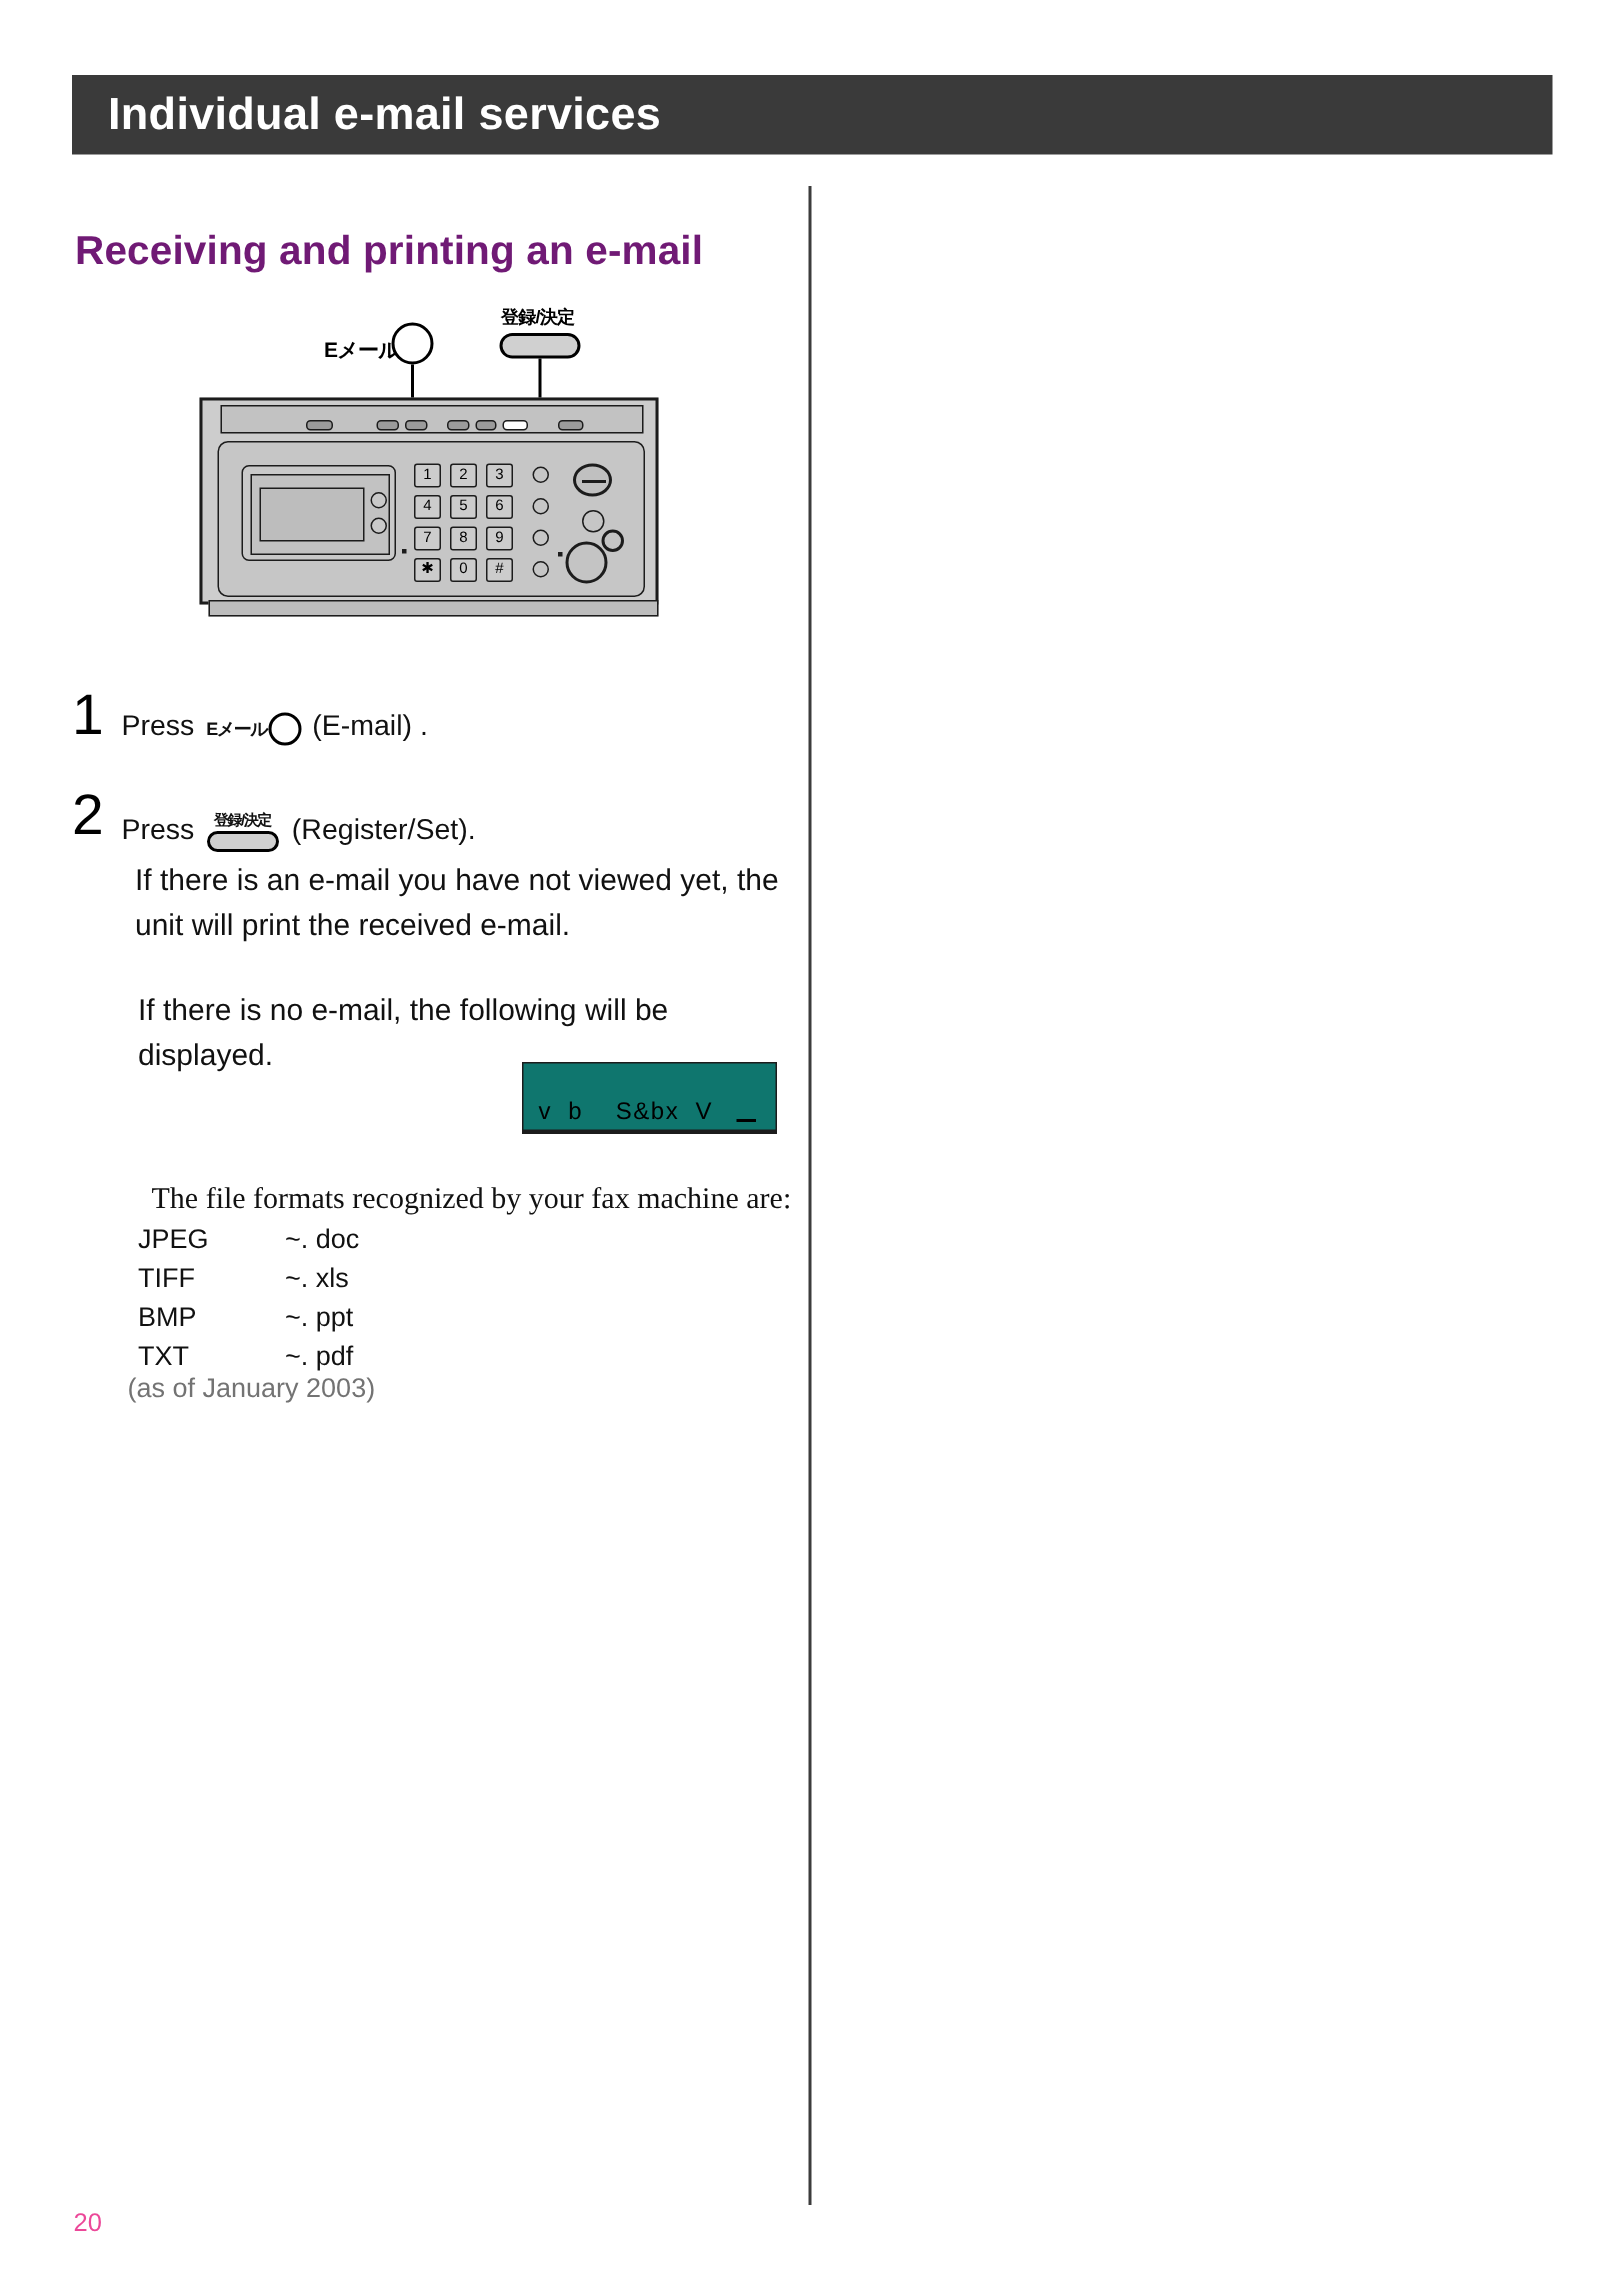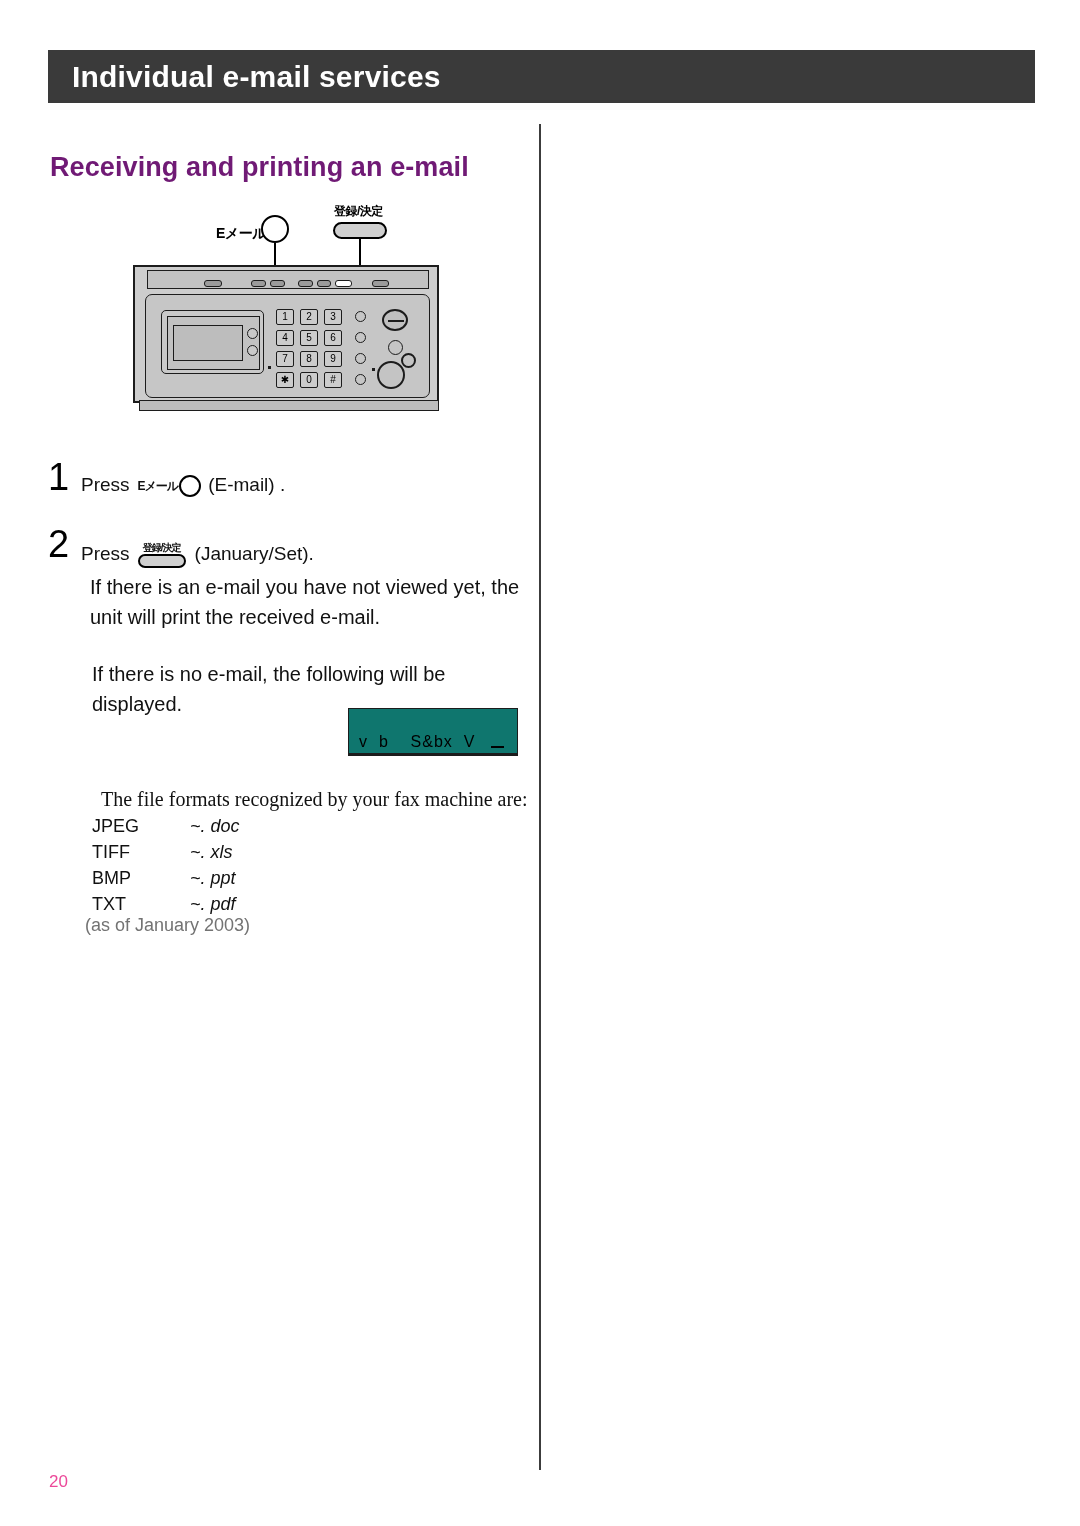--- a/index.html
+++ b/index.html
@@ -414,21 +414,21 @@
   #formats-table {
     position: absolute;
     left: 92px;
     top: 813px;
     font-size: 18px;
     line-height: 26px;
     color: #111;
   }
   .format-row { display: flex; }
   .format-name { width: 98px; }
-  .format-ext { width: 100px; font-style: italic; }
+  .format-ext { width: 100px; }
   #formats-asof {
     position: absolute;
     left: 85px;
     top: 915px;
     font-size: 18px;
     color: #737373;
   }
 
   
   #page-number {
@@ -532,21 +532,21 @@
 </div>
 
 <div class="step" id="step-2">
   <div class="step-num">2</div>
   <div class="step-text">
     <span>Press</span>
     <span class="inline-regset-key">
       <span class="inline-regset-jp">登録/決定</span>
       <span class="inline-regset-pill"></span>
     </span>
-    <span>(January/Set).</span>
+    <span>(Register/Set).</span>
   </div>
 </div>
 
 <div class="body-para" id="para-print">If there is an e-mail you have not viewed yet, the unit will print the received e-mail.</div>
 
 <div class="body-para" id="para-noemail">If there is no e-mail, the following will be displayed.</div>
 
 <div id="lcd-result-box">
   <div id="lcd-result-text">v  b    S&amp;bx  V</div>
   <div id="lcd-result-cursor"></div>

